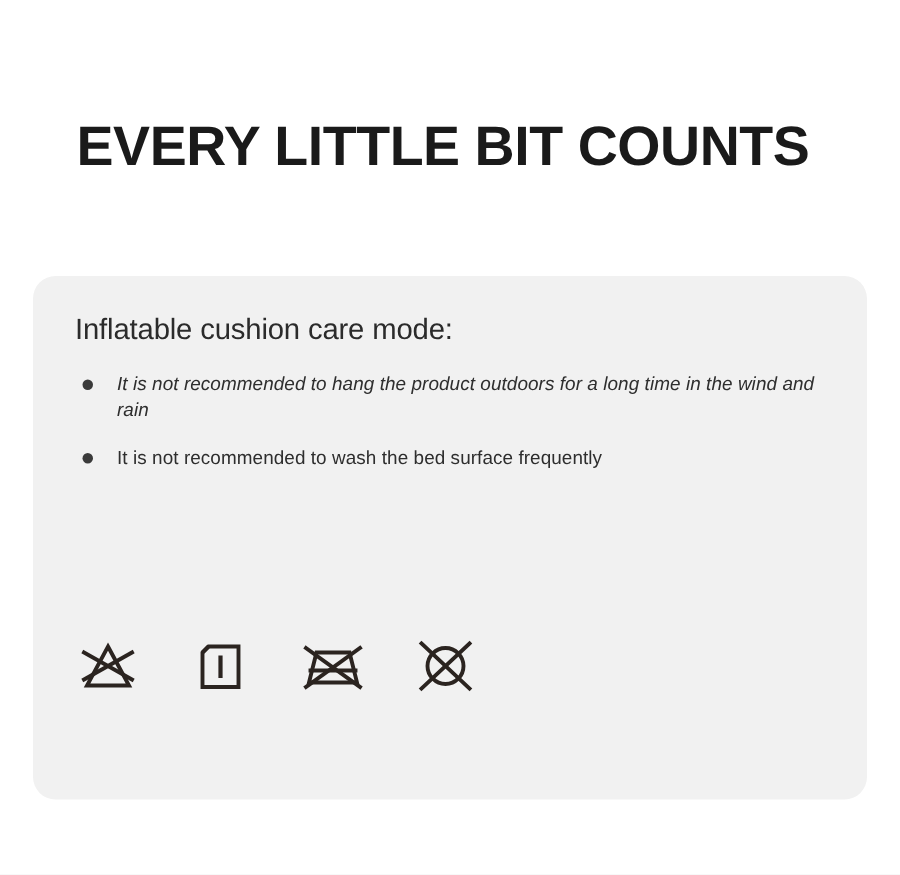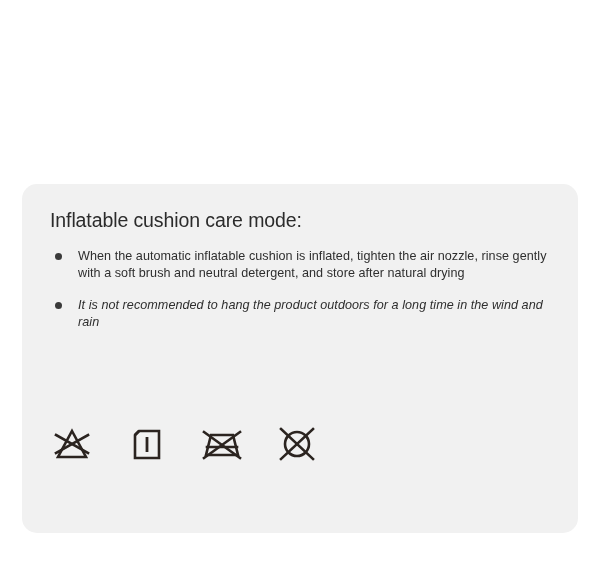--- a/index.html
+++ b/index.html
@@ -121,33 +121,34 @@
     display: block;
     width: 44px;
     height: 44px;
   }
 </style>
 </head>
 <body>
 
 <div class="page">
 
+  <div class="headline">EVERY LITTLE BIT COUNTS</div>
 
   <div class="card">
 
     <div class="card-title">Inflatable cushion care mode:</div>
 
     <ul class="care-list">
-      <li class="care-item item-0">
-        <span class="bullet-dot"></span>
-        <span class="care-text">When the automatic inflatable cushion is inflated, tighten the air nozzle, rinse gently with a soft brush and neutral detergent, and store after natural drying</span>
-      </li>
       <li class="care-item item-2">
         <span class="bullet-dot"></span>
         <span class="care-text">It is not recommended to hang the product outdoors for a long time in the wind and rain</span>
+      </li>
+      <li class="care-item item-3">
+        <span class="bullet-dot"></span>
+        <span class="care-text">It is not recommended to wash the bed surface frequently</span>
       </li>
     </ul>
 
     <div class="symbols-row">
 
       <span class="symbol">
         <svg viewBox="0 0 44 44" aria-hidden="true">
           <g fill="none" stroke="#2b2420" stroke-width="2.6" stroke-linecap="square">
             <path d="M22 9 L36 35 L8 35 Z"></path>
             <line x1="6" y1="13" x2="38" y2="31"></line>

